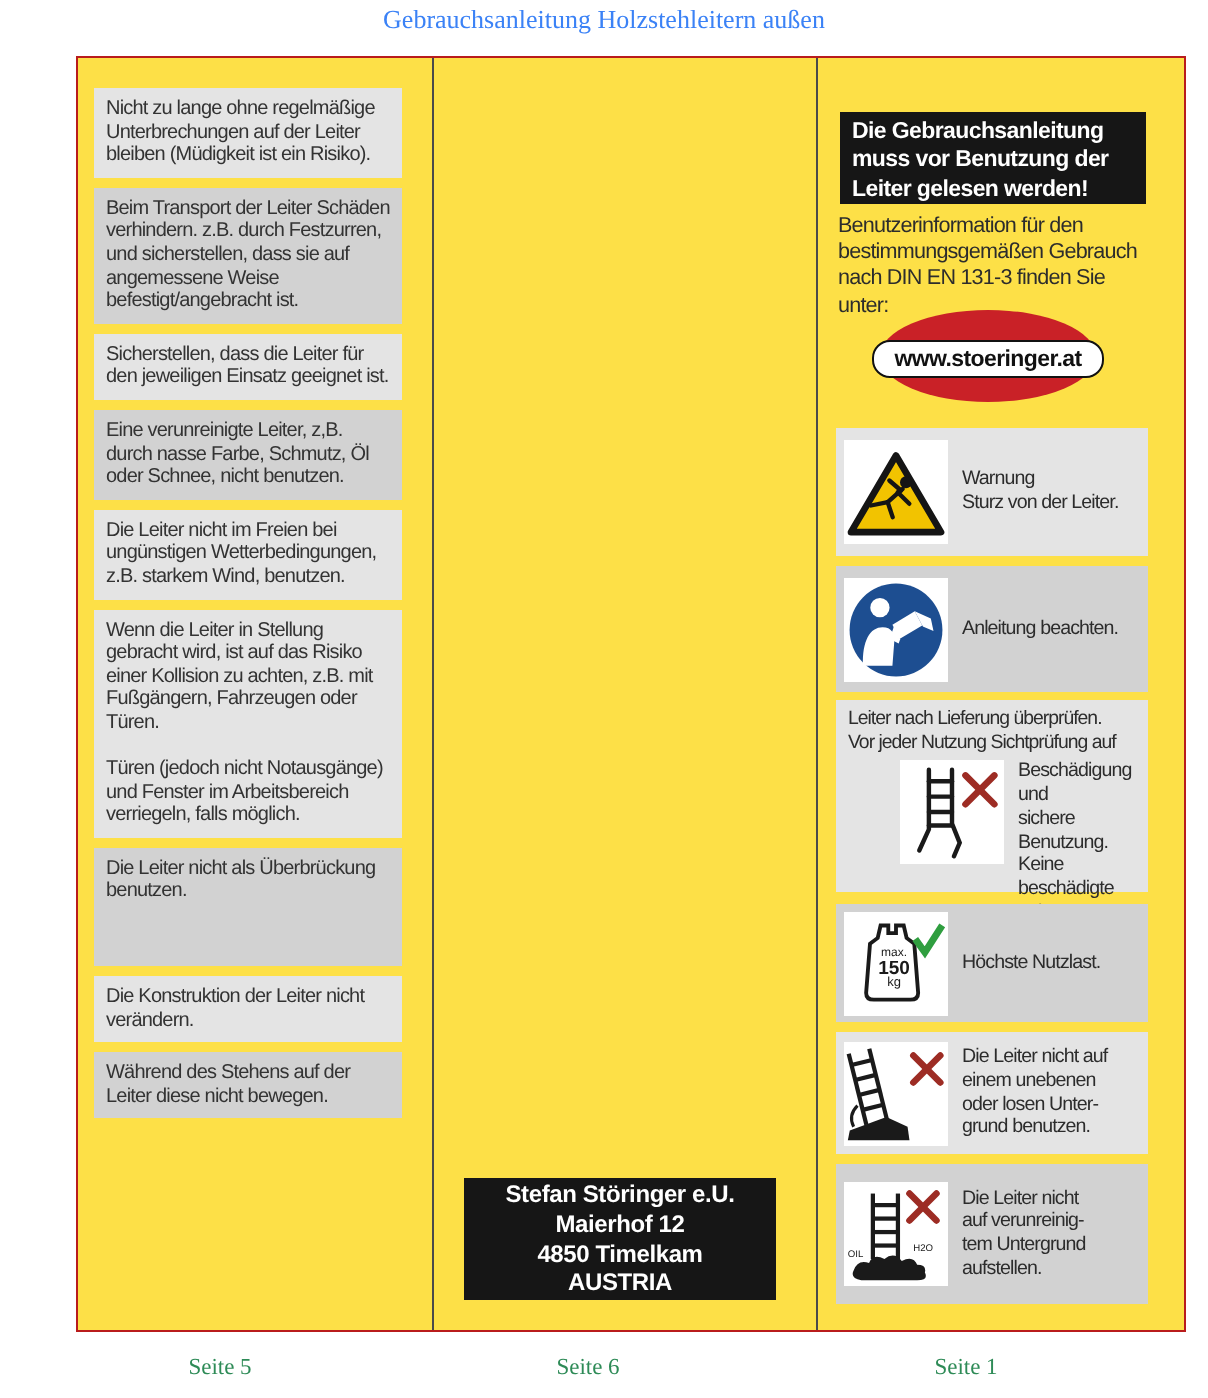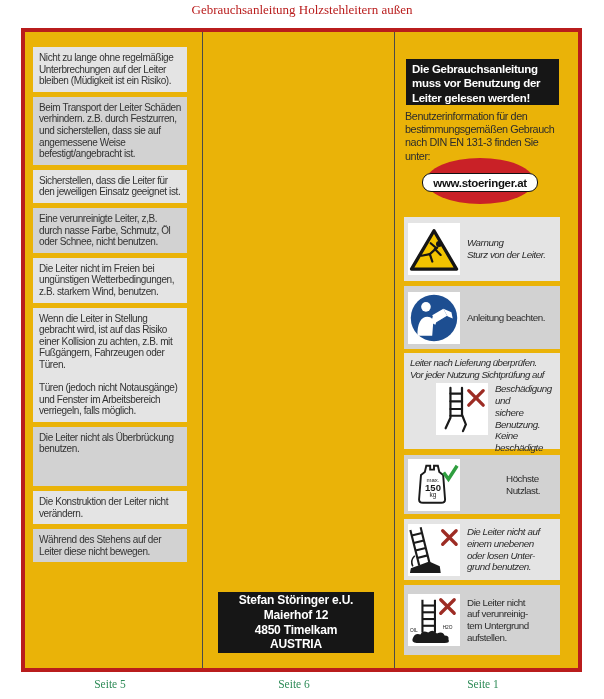--- a/index.html
+++ b/index.html
@@ -4,25 +4,25 @@
 <style>
   html,body{margin:0;padding:0;}
   body{
     width:604px;height:699px;position:relative;background:#ffffff;
     font-family:"Liberation Sans","DejaVu Sans",sans-serif;color:#2e2e2e;
     overflow:hidden;
   }
   .doc-title{
     position:absolute;top:2px;left:0;width:604px;text-align:center;
     font-family:"Liberation Serif","DejaVu Serif",serif;
-    font-size:13px;color:#b91c1c;
+    font-size:13px;color:#3b82f6;
   }
   .sheet{
-    position:absolute;left:21px;top:28px;width:553px;height:636px;
-    border:4px solid #b91c1c;background:#eab308;
+    position:absolute;left:38px;top:28px;width:553px;height:636px;
+    border:1px solid #b91c1c;background:#fde047;
   }
   .divider{position:absolute;top:0;bottom:0;width:1px;background:#4a4a4a;}
   .divider.d1{left:177px;}
   .divider.d2{left:369px;}
 
   
   .panel5{position:absolute;left:8px;top:15px;width:154px;}
   .block{
     margin-bottom:5px;padding:5px 6px;
     font-size:10px;line-height:1.16;letter-spacing:-0.4px;color:#333;
@@ -61,21 +61,21 @@
   .oval-band{
     position:absolute;left:18px;top:15px;width:114px;height:17px;
     background:#fff;border:1.4px solid #111;border-radius:9px;
     display:flex;align-items:center;justify-content:center;
     font-weight:bold;font-size:11.5px;letter-spacing:-0.3px;color:#111;
   }
   .wrow{
     position:absolute;left:379px;width:156px;box-sizing:border-box;
     display:flex;align-items:center;padding:3px 4px;
   }
-  .wrow.light{background:#e4e4e4;font-style:italic;}
+  .wrow.light{background:#e4e4e4;}
   .wrow.dark{background:#d2d2d2;}
   .wrow.stacked{display:block;}
   .icon-box{
     width:52px;height:52px;background:#fff;flex:0 0 52px;
     display:flex;align-items:center;justify-content:center;position:relative;
   }
   .row-text{
     margin-left:7px;font-size:9.8px;line-height:1.2;letter-spacing:-0.45px;
     color:#2c2c2c;white-space:pre-line;
   }
@@ -195,21 +195,21 @@
           </g>
         </svg>
       </div>
       <div class="row-text">Beschädigung und
 sichere Benutzung.
 Keine beschädigte
 Leiter benutzen.</div>
     </div>
   </div>
 
-  <div class="wrow dark" style="top:423px;height:59px;gap:39px;">
+  <div class="wrow dark" style="top:423px;height:59px;">
     <div class="icon-box">
       <svg viewBox="0 0 54 54" width="52" height="52">
         <path d="M19 7 H23 V11 H27 V7 H31 L32.5 13.5 L36.5 16.5 L38.5 42 Q38.5 45.5 34.5 45.5 H15.5 Q11.5 45.5 11.5 42 L13.5 16.5 L17.5 13.5 Z" fill="none" stroke="#1a1a1a" stroke-width="2"></path>
         <polyline points="37,14 42,21 51,7" stroke="#2f9e3f" stroke-width="3.6" fill="none"></polyline>
       </svg>
       <div class="weight-label">
         <span class="wl1">max.</span>
         <span class="wl2">150</span>
         <span class="wl3">kg</span>
       </div>

